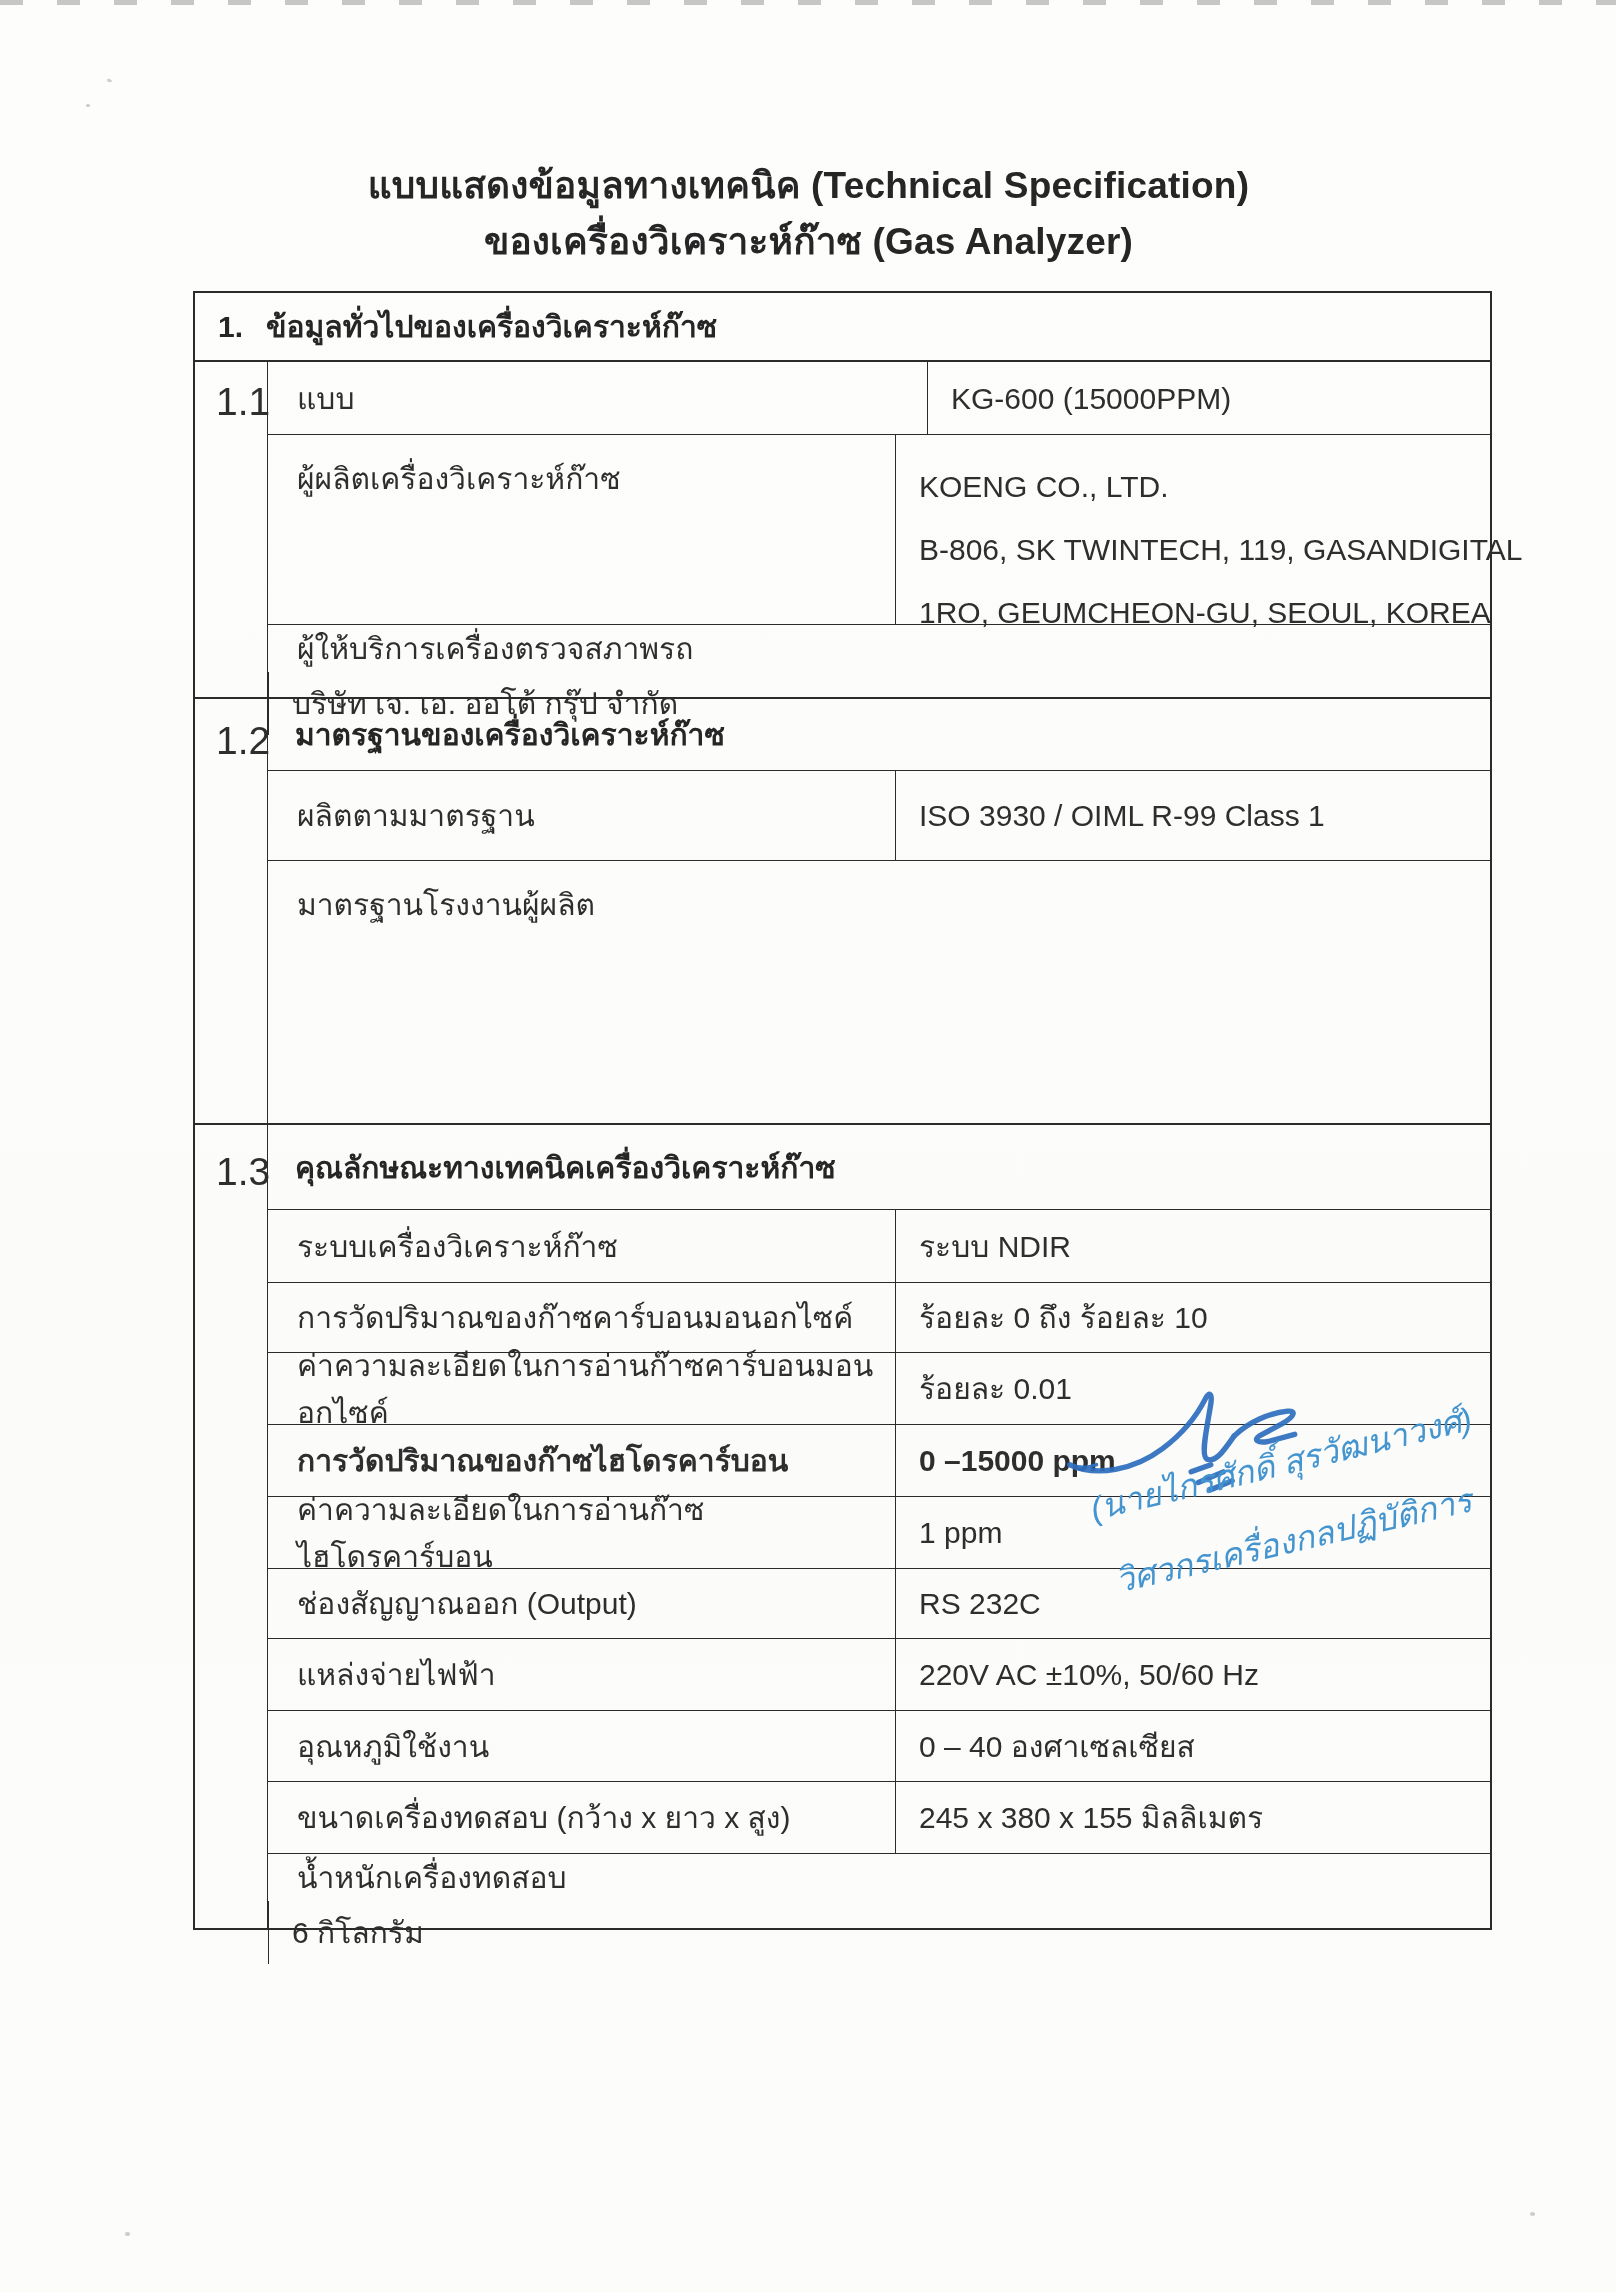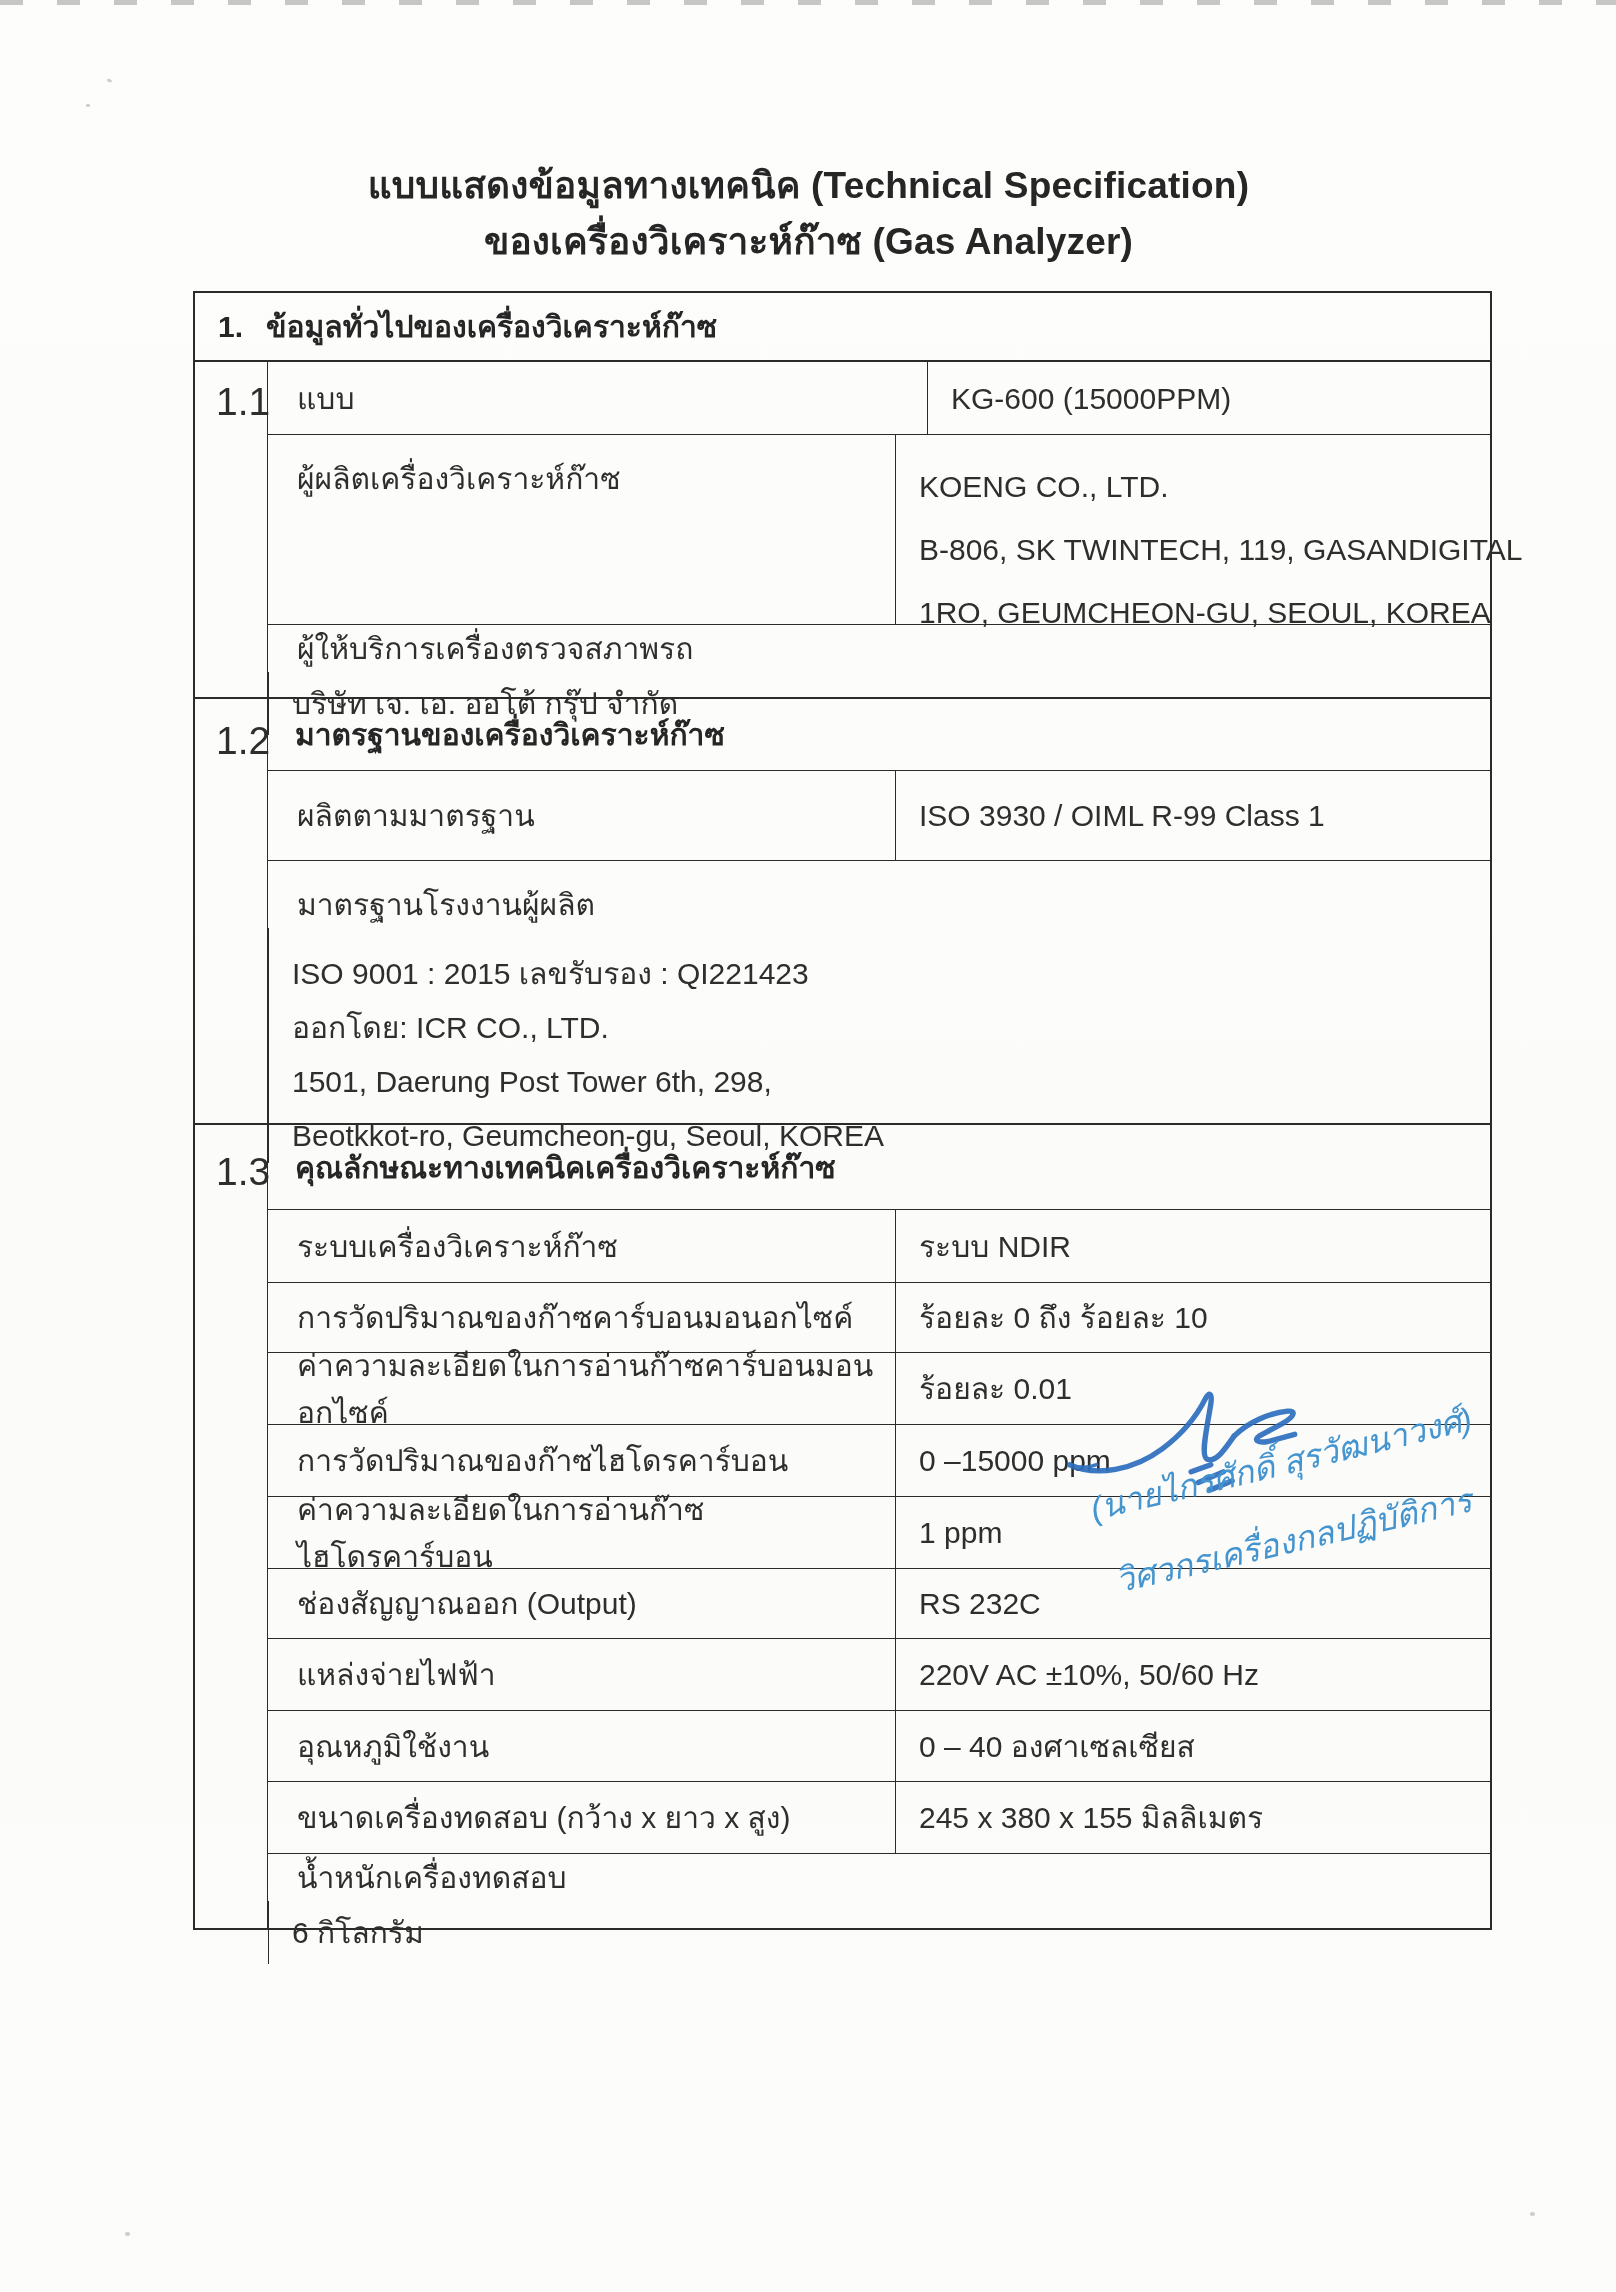--- a/index.html
+++ b/index.html
@@ -118,26 +118,20 @@
       <div class="rows">
         <div class="heading-row" style="height:72px;">มาตรฐานของเครื่องวิเคราะห์ก๊าซ</div>
         <div class="row" style="height:90px;">
           <div class="label">ผลิตตามมาตรฐาน</div>
           <div class="value">
               <div class="vline">ISO 3930 / OIML R-99 Class 1</div>
             </div>
         </div>
         <div class="row top tight" style="height:262px;">
           <div class="label">มาตรฐานโรงงานผู้ผลิต</div>
-          <div class="value">
-            <div class="vline">ISO 9001 : 2015 เลขรับรอง : QI221423</div>
-            <div class="vline">ออกโดย: ICR CO., LTD.</div>
-            <div class="vline">1501, Daerung Post Tower 6th, 298,</div>
-            <div class="vline">Beotkkot-ro, Geumcheon-gu, Seoul, KOREA</div>
-          </div>
         </div>
       </div>
     </div>
 
     <div class="group">
       <div class="num-col" style="padding-top:25px;">
           <span>1.3</span>
         </div>
       <div class="rows">
         <div class="heading-row" style="height:85px;">คุณลักษณะทางเทคนิคเครื่องวิเคราะห์ก๊าซ</div>
@@ -152,21 +146,21 @@
           <div class="value">
               <div class="vline">ร้อยละ 0 ถึง ร้อยละ 10</div>
             </div>
         </div>
         <div class="row" style="height:72px;">
           <div class="label">ค่าความละเอียดในการอ่านก๊าซคาร์บอนมอนอกไซค์</div>
           <div class="value">
               <div class="vline">ร้อยละ 0.01</div>
             </div>
         </div>
-        <div class="row" style="height:72px;">
+        <div class="row" style="height:72px;font-weight:bold;">
           <div class="label">การวัดปริมาณของก๊าซไฮโดรคาร์บอน</div>
           <div class="value">
               <div class="vline">0 –15000 ppm</div>
             </div>
         </div>
         <div class="row" style="height:72px;">
           <div class="label">ค่าความละเอียดในการอ่านก๊าซไฮโดรคาร์บอน</div>
           <div class="value">
               <div class="vline">1 ppm</div>
             </div>

